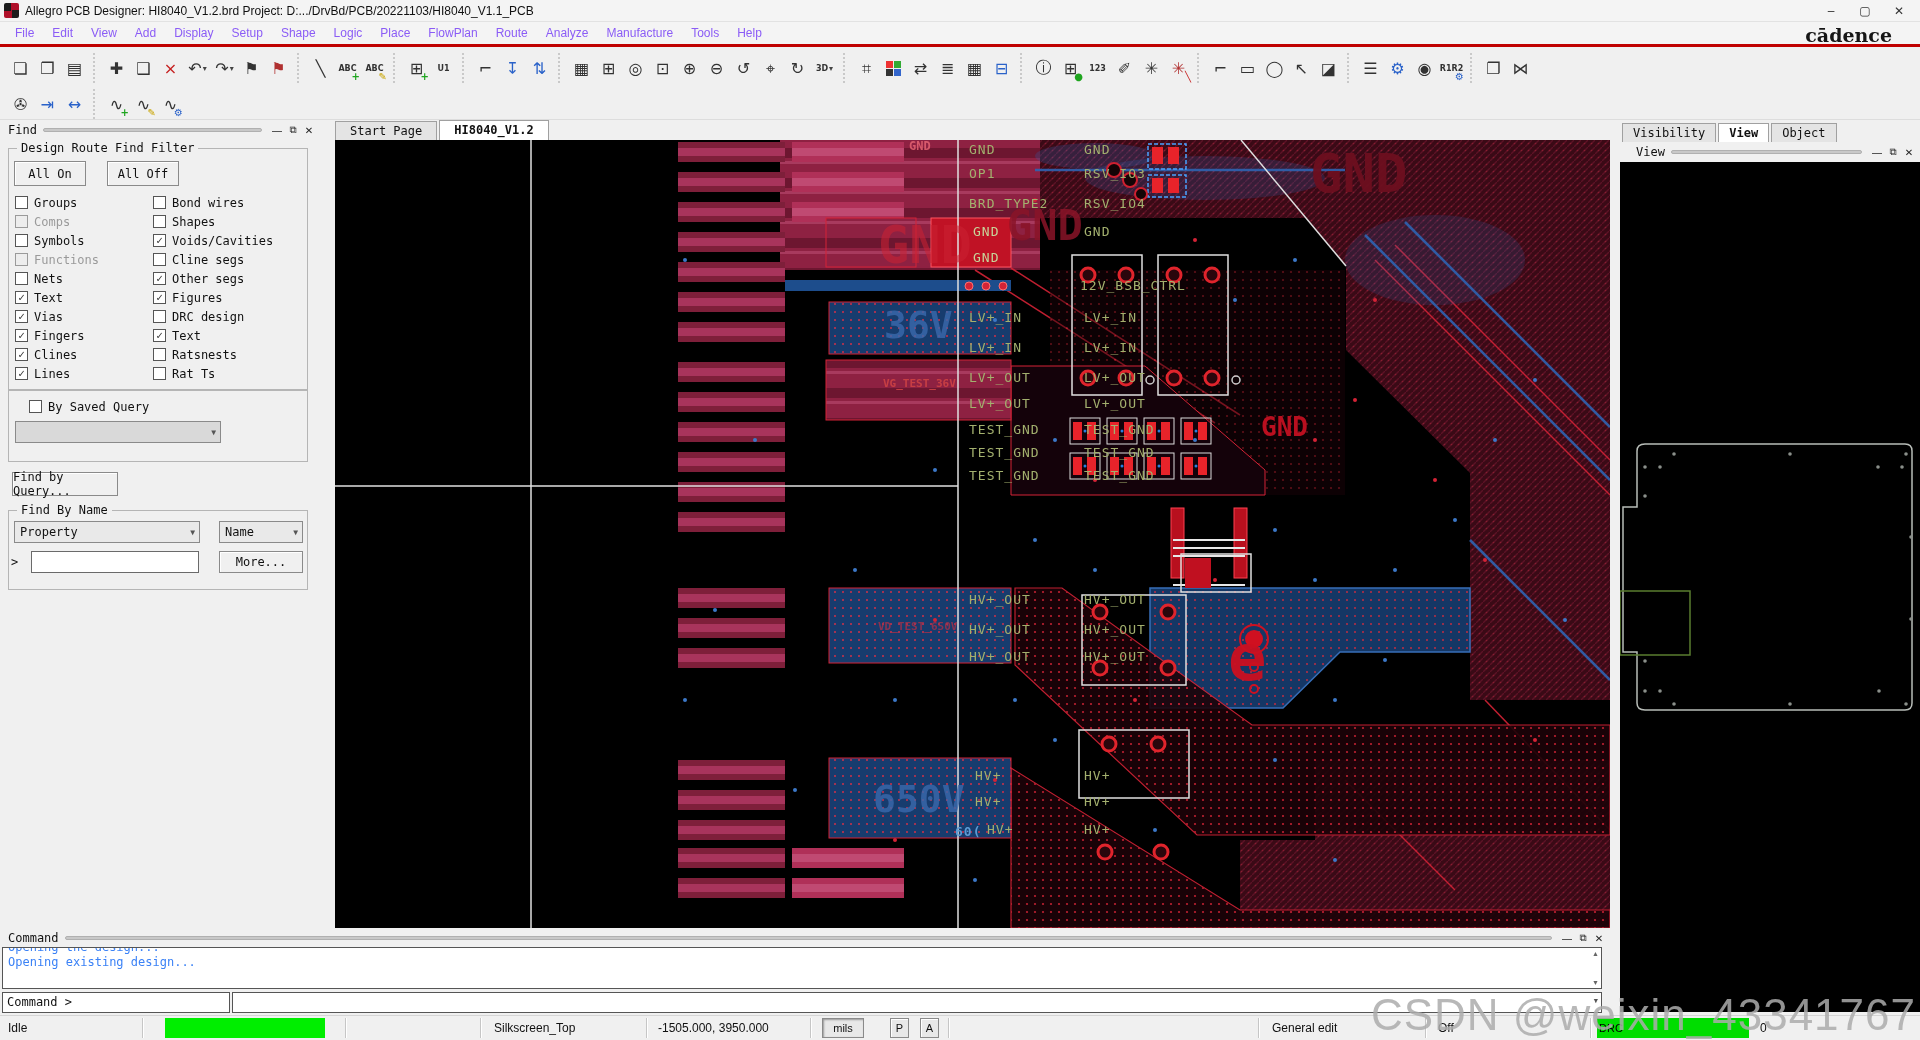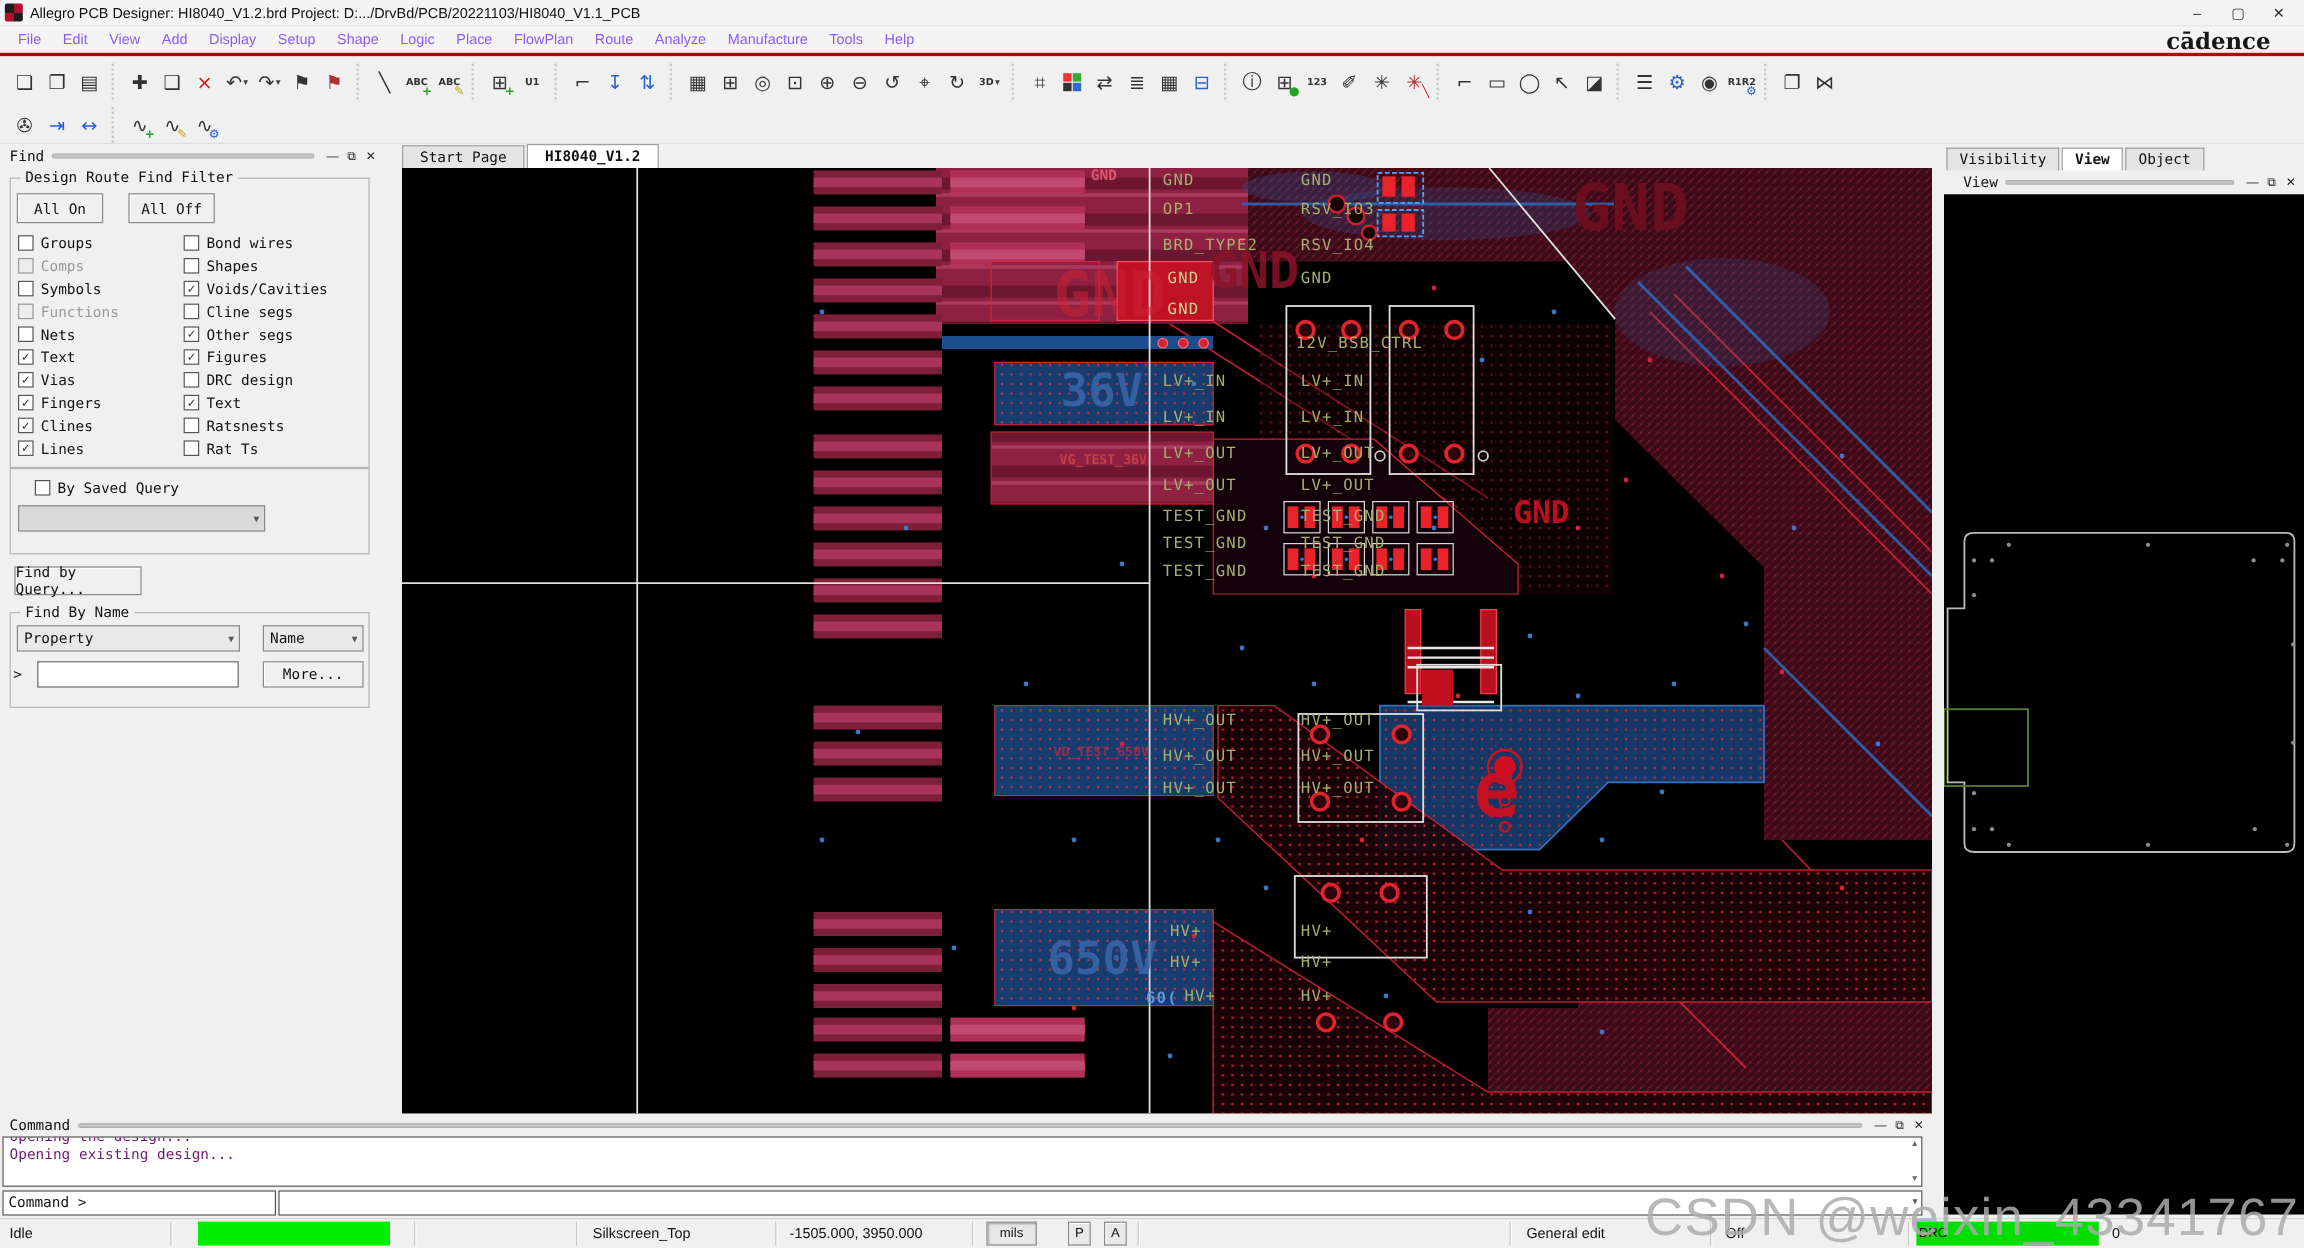--- a/index.html
+++ b/index.html
@@ -72,21 +72,21 @@
   #right-panel { left:1620px; top:120px; width:300px; height:895px; background:#f0f0f0; }
   #rp-tabs { display:flex; align-items:flex-end; height:22px; padding-left:2px; }
   .rp-tab { padding:2px 10px; font-family:"DejaVu Sans Mono", monospace; font-size:12px; border:1px solid #a0a0a0; border-bottom:none; background:#e4e4e4; margin-right:2px; }
   .rp-tab.active { background:#fff; font-weight:bold; }
   #rp-head { display:flex; align-items:center; height:20px; padding:0 4px 0 16px; }
   #minimap { width:300px; height:850px; background:#000; }
 
   
   #command-dock { left:0; top:928px; width:1610px; height:87px; background:#f0f0f0; }
   #console { position:absolute; left:2px; top:19px; width:1600px; height:42px; background:#fff; border:1px solid #555; overflow:hidden; }
-  #console .lines { position:absolute; left:5px; top:-8px; font-family:"DejaVu Sans Mono", monospace; font-size:12px; line-height:15px; color:#701a75; white-space:pre; }
+  #console .lines { position:absolute; left:5px; top:-8px; font-family:"DejaVu Sans Mono", monospace; font-size:12px; line-height:15px; color:#3b82f6; white-space:pre; }
   .scrollarrows { position:absolute; right:2px; top:2px; bottom:2px; display:flex; flex-direction:column; justify-content:space-between; font-size:7px; color:#666; }
   #prompt-label { position:absolute; left:2px; top:64px; width:228px; height:21px; background:#fff; border:1px solid #555; font-family:"DejaVu Sans Mono", monospace; font-size:12px; padding:2px 4px; }
   #prompt-input { position:absolute; left:232px; top:64px; width:1370px; height:21px; background:#fff; border:1px solid #555; font-family:"DejaVu Sans Mono", monospace; font-size:12px; padding:2px 4px; }
   #prompt-input .arrow { position:absolute; right:3px; top:4px; font-size:7px; color:#555; }
 
   
   #statusbar { left:0; top:1015px; width:1920px; height:25px; background:#f0f0f0; border-top:1px solid #d5d5d5; font-size:12px; }
   .sb-item { position:absolute; top:5px; }
   .sb-sep { position:absolute; top:2px; width:2px; height:20px; border-left:1px solid #c6c6c6; border-right:1px solid #fff; }
   #sb-progress { position:absolute; left:165px; top:2px; width:160px; height:20px; background:#00ee00; }

